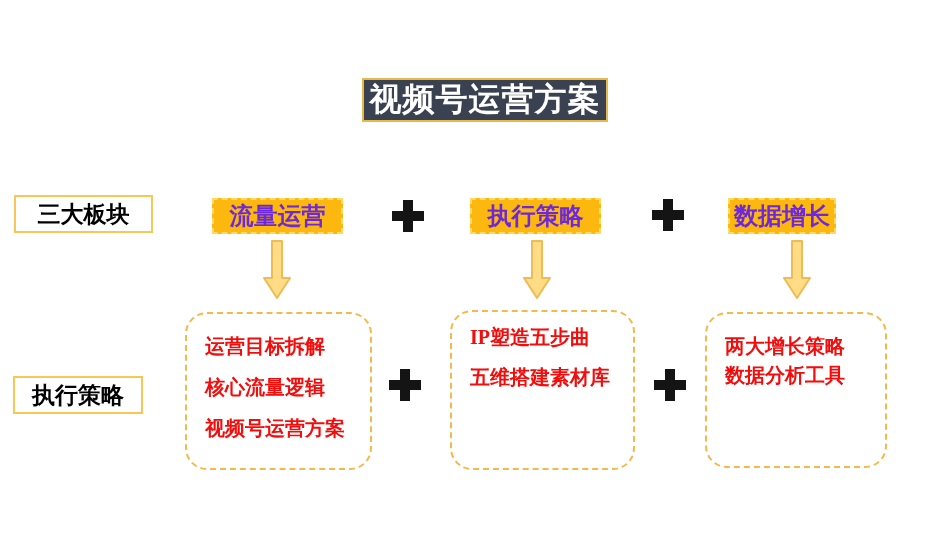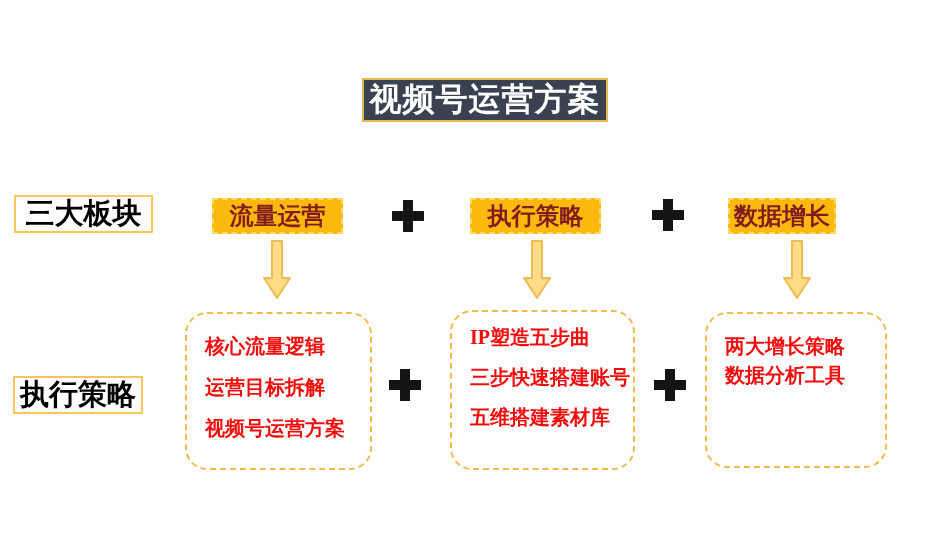--- a/index.html
+++ b/index.html
@@ -17,28 +17,28 @@
     display:flex;align-items:center;justify-content:center;
   }
   .title-box span{
     color:#ffffff;font-size:32px;font-weight:700;letter-spacing:1px;white-space:nowrap;
   }
   
   .side-label{
     position:absolute;box-sizing:border-box;
     border:2px solid #F8C755;background:#ffffff;
     display:flex;align-items:center;justify-content:center;
-    font-size:29px;font-weight:700;color:#000000;white-space:nowrap;text-align:right;
+    font-size:23px;font-weight:700;color:#000000;white-space:nowrap;text-align:right;
   }
   
   .col-header{
     position:absolute;box-sizing:border-box;
     background:#FCB80E;border:2px dashed #FFD966;
     display:flex;align-items:center;justify-content:center;
-    font-size:24px;font-weight:700;color:#7f1d1d;white-space:nowrap;
+    font-size:24px;font-weight:700;color:#6d28d9;white-space:nowrap;
   }
   
   .plus{position:absolute;width:32px;height:32px;}
   .plus::before{content:"";position:absolute;top:11px;left:0;width:32px;height:10px;background:#141414;}
   .plus::after{content:"";position:absolute;left:11px;top:0;width:10px;height:32px;background:#141414;}
   
   .arrow{position:absolute;}
   
   .sbox{
     position:absolute;box-sizing:border-box;background:#ffffff;
@@ -80,33 +80,32 @@
   </svg>
   <svg class="arrow" style="left:522px;top:240px" width="30" height="60" viewBox="0 0 30 60">
     <path d="M10 1 H20 V38 H28 L15 58 L2 38 H10 Z" fill="#FFDC85" stroke="#EEBB55" stroke-width="2" stroke-linejoin="round"></path>
   </svg>
   <svg class="arrow" style="left:782px;top:240px" width="30" height="60" viewBox="0 0 30 60">
     <path d="M10 1 H20 V38 H28 L15 58 L2 38 H10 Z" fill="#FFDC85" stroke="#EEBB55" stroke-width="2" stroke-linejoin="round"></path>
   </svg>
 
   <div class="sbox" style="left:185px;top:312px;width:187px;height:158px">
     <div class="sitems gap-3">
+      <div class="sitem">运营目标拆解</div>
       <div class="sitem">核心流量逻辑</div>
-      <div class="sitem">运营目标拆解</div>
       <div class="sitem">视频号运营方案</div>
     </div>
   </div>
 
   <div class="plus" style="left:389px;top:369px"></div>
   <div class="plus" style="left:654px;top:369px"></div>
 
   <div class="sbox" style="left:450px;top:310px;width:185px;height:160px">
     <div class="sitems gap-4">
       <div class="sitem">IP塑造五步曲</div>
-      <div class="sitem">三步快速搭建账号</div>
       <div class="sitem">五维搭建素材库</div>
     </div>
   </div>
 
   <div class="sbox" style="left:705px;top:312px;width:182px;height:156px">
     <div class="sitems gap-2">
       <div class="sitem">两大增长策略</div>
       <div class="sitem">数据分析工具</div>
     </div>
   </div>

